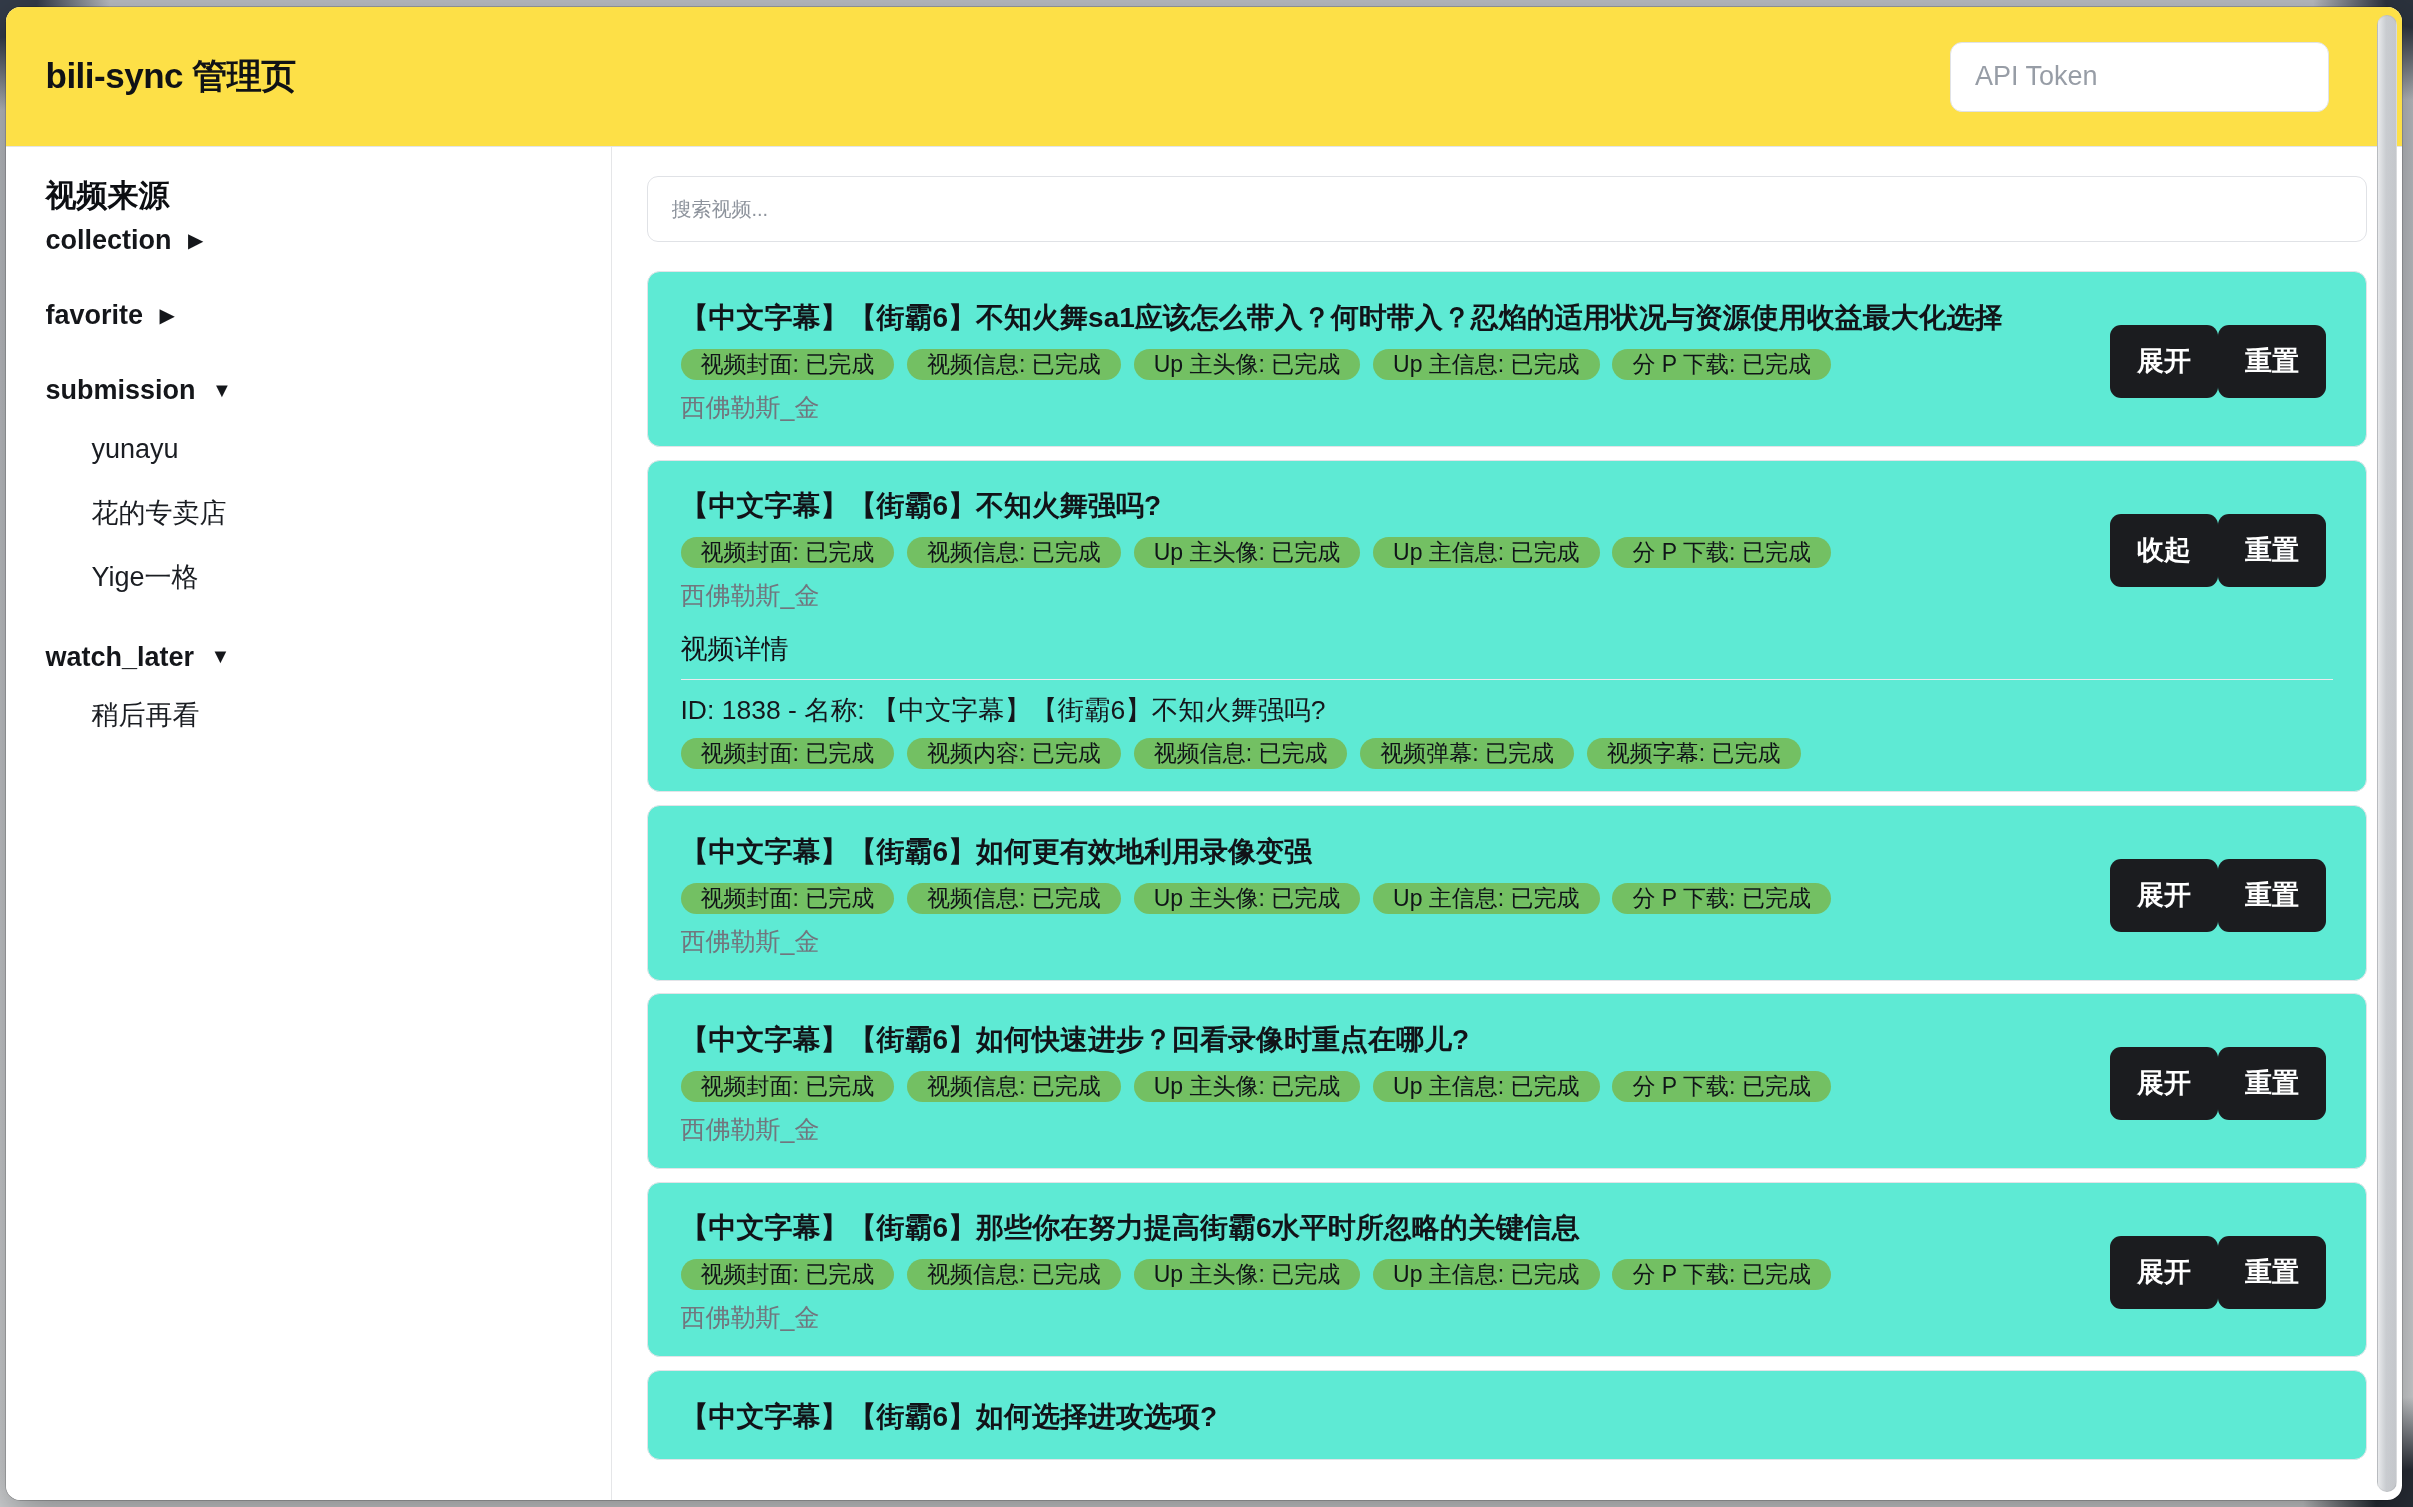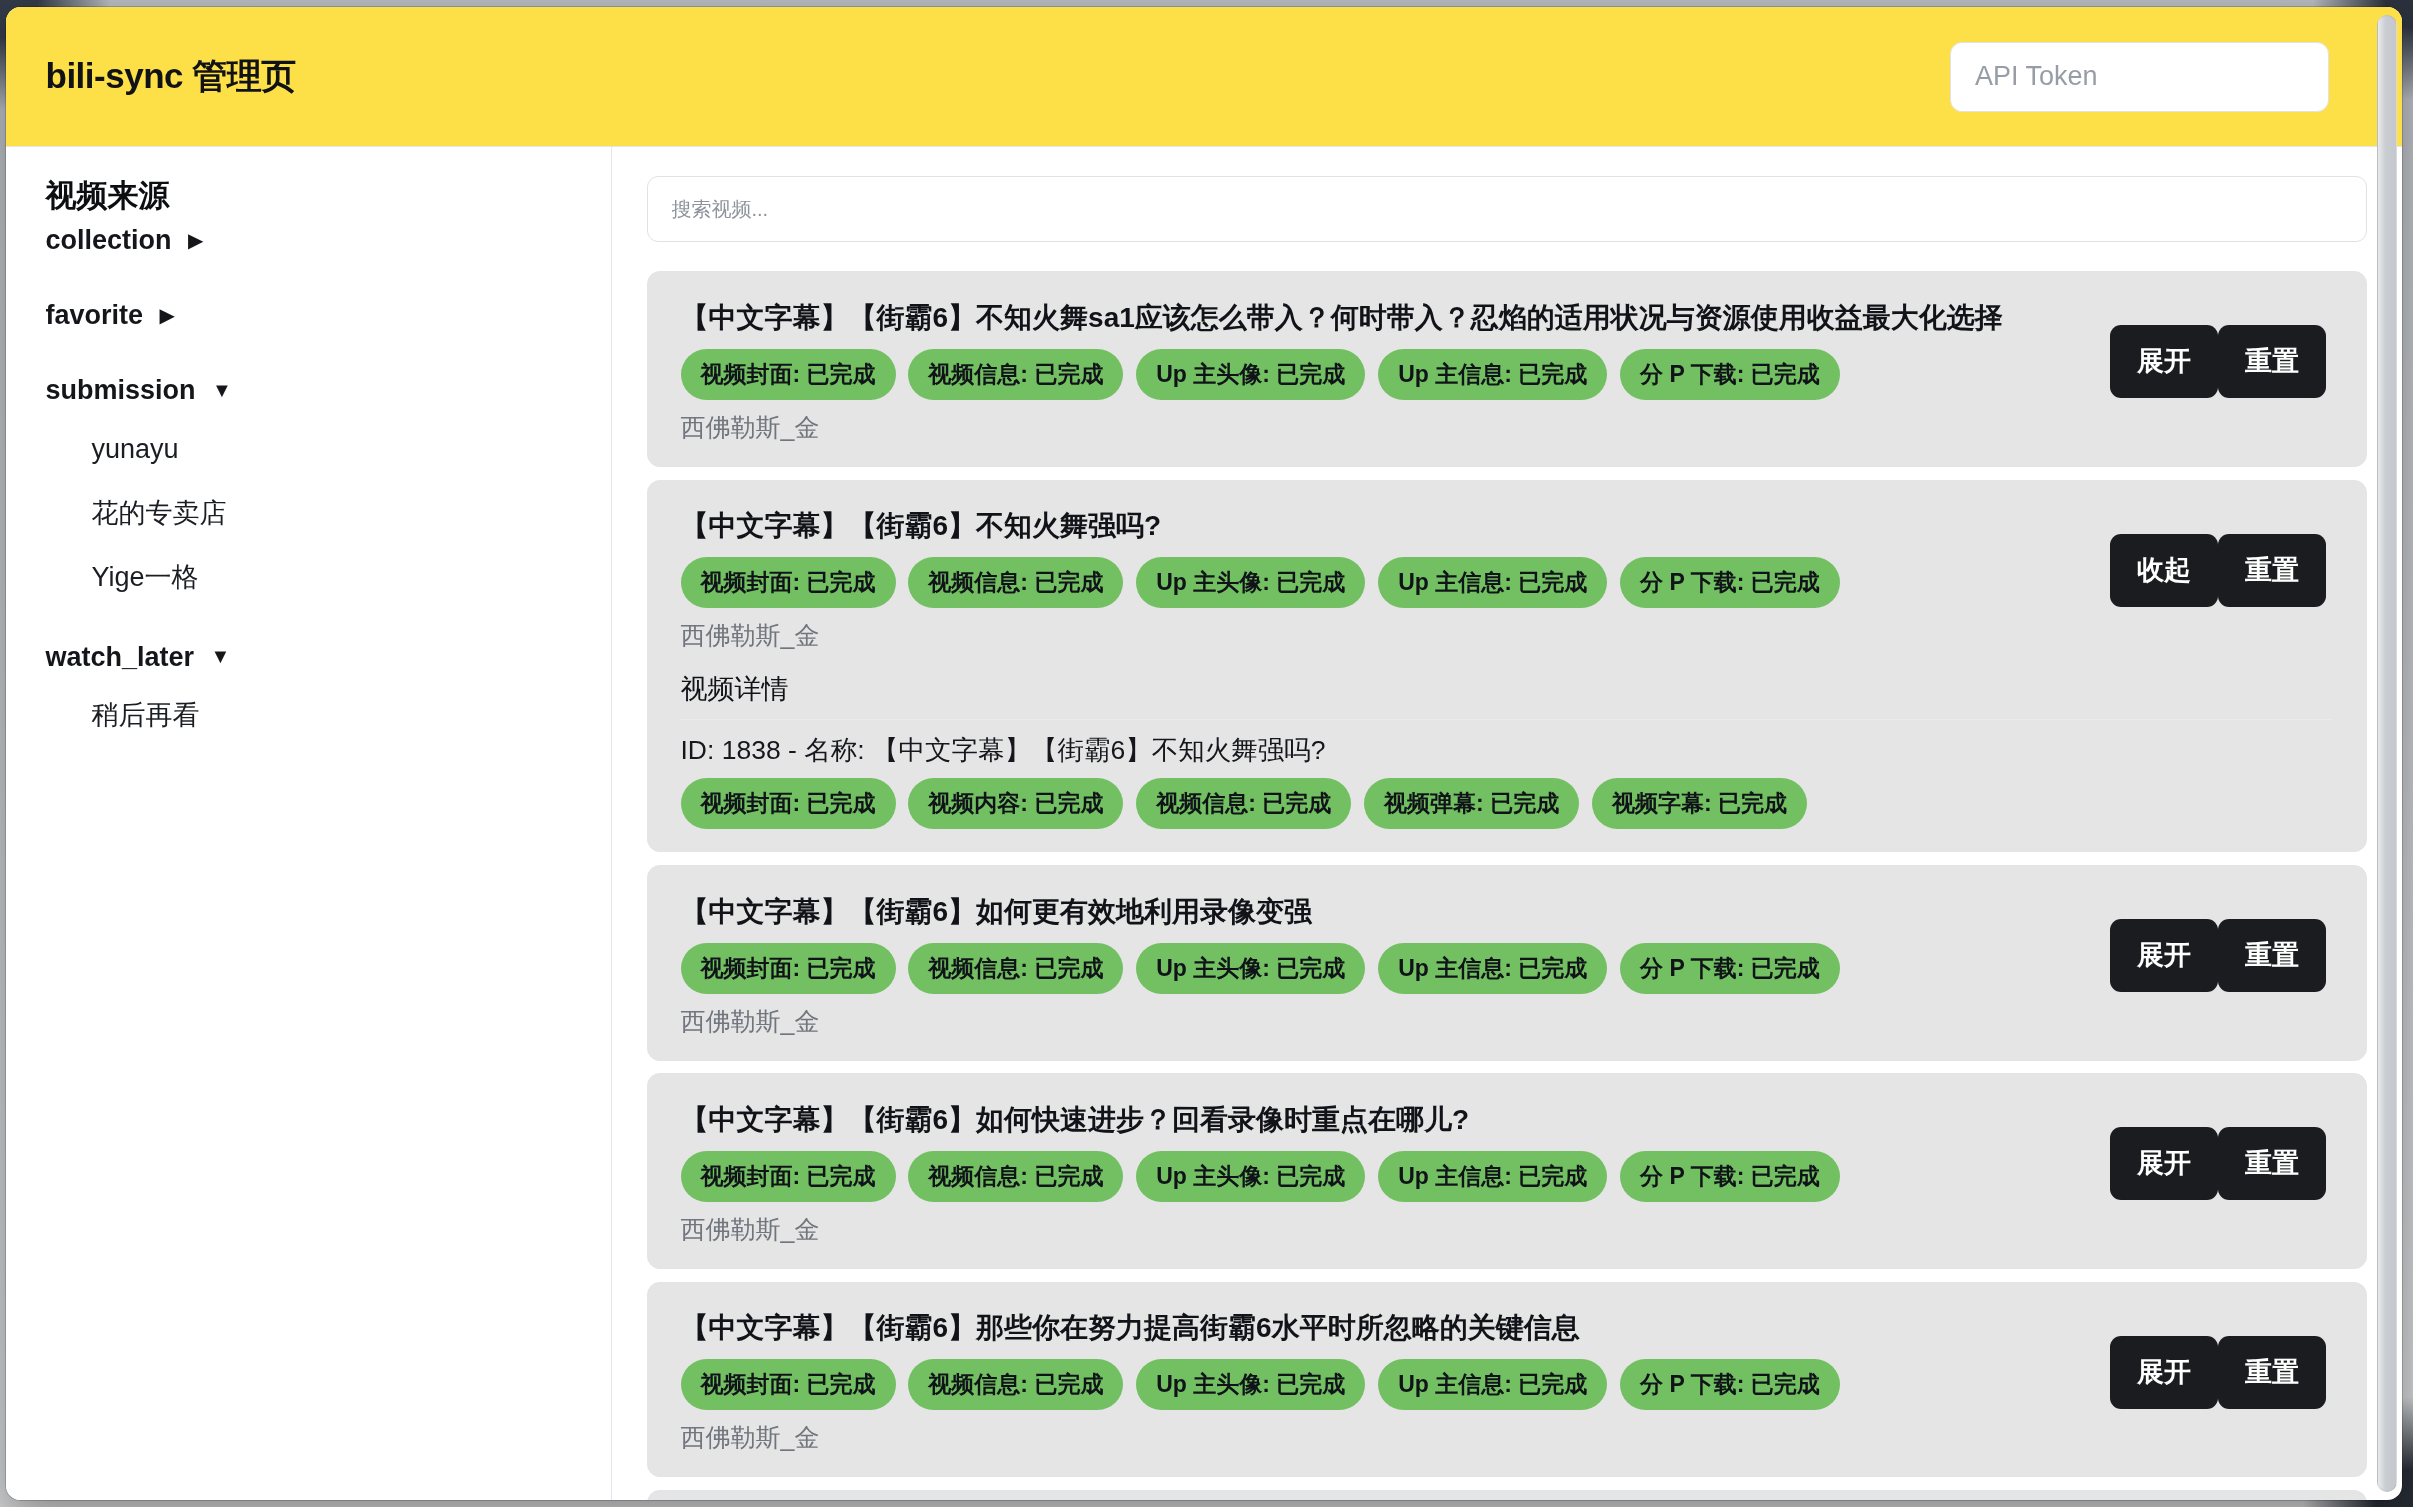--- a/index.html
+++ b/index.html
@@ -51,31 +51,31 @@
   .main-col { flex: 1; padding: 29px 35px 0 35px; min-width: 0; }
   .search-input {
     width: 100%; height: 66px; border: 1.8px solid #e0e2e6; border-radius: 11px;
     font-size: 20px; color: #404040; padding: 0 24px; outline: none; background: #fff;
     font-family: Liberation Sans, sans-serif; display: block;
   }
   .search-input::placeholder { color: #8d939c; }
   .cards { margin-top: 29px; }
   .card {
     position: relative; border: 0.9px solid #e3e4e8; border-radius: 12.8px;
-    background: #e5e5e5; padding: 25.6px 33px 22px 33px; margin-bottom: 12.8px;
+    background: #5eead4; padding: 25.6px 33px 22px 33px; margin-bottom: 12.8px;
   }
   .vtitle {
     font-size: 28px; font-weight: 700; color: #111318; line-height: 40px;
     white-space: nowrap; overflow: hidden; margin-right: 283px;
   }
   .badges { display: flex; flex-wrap: wrap; gap: 12.8px; margin-top: 11px; }
   .badge {
     background: var(--badge-green, #73c063); color: #101418;
-    font-size: 23px; font-weight: 700; line-height: 1;
-    padding: 14px 20px; border-radius: 913px; white-space: nowrap;
+    font-size: 23px; font-weight: 400; line-height: 1;
+    padding: 4px 20px; border-radius: 913px; white-space: nowrap;
   }
   .author { font-size: 25px; color: #71767e; line-height: 33px; margin-top: 11px; }
   .card-actions { position: absolute; top: 53px; right: 40px; display: flex; gap: 0; }
   .btn {
     background: var(--button-dark, #1b1c1f); color: #fff; border: none; cursor: pointer;
     font-size: 27px; font-weight: 700; font-family: inherit;
     padding: 0 27px; height: 73px; border-radius: 11px; line-height: 73px;
   }
   .details { margin-top: 18px; }
   .details-heading { font-size: 27px; font-weight: 400; color: #111318; line-height: 38px; }

